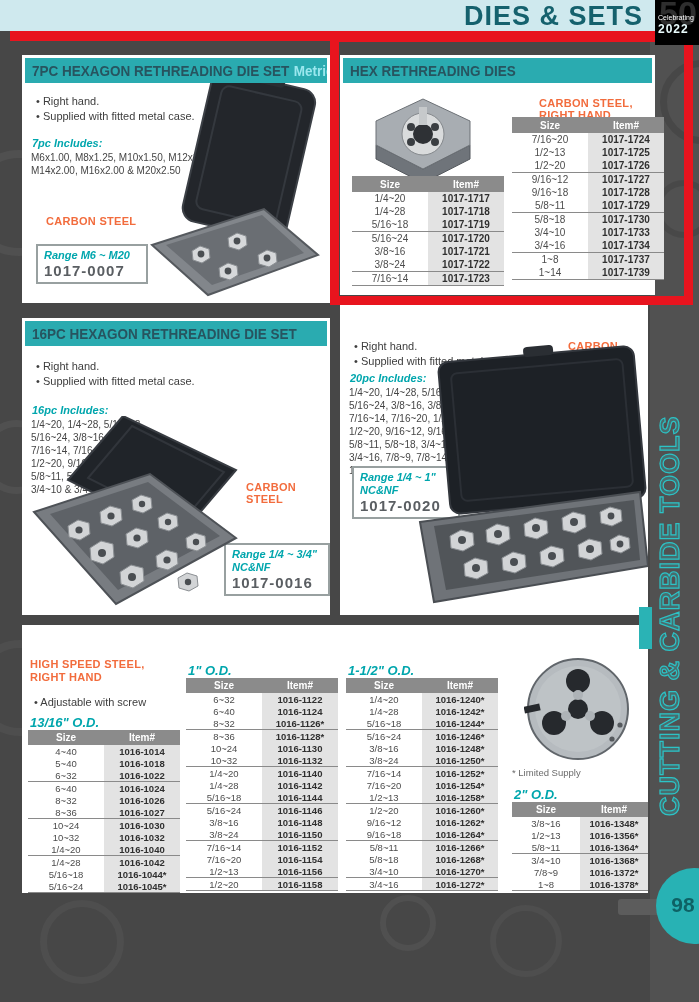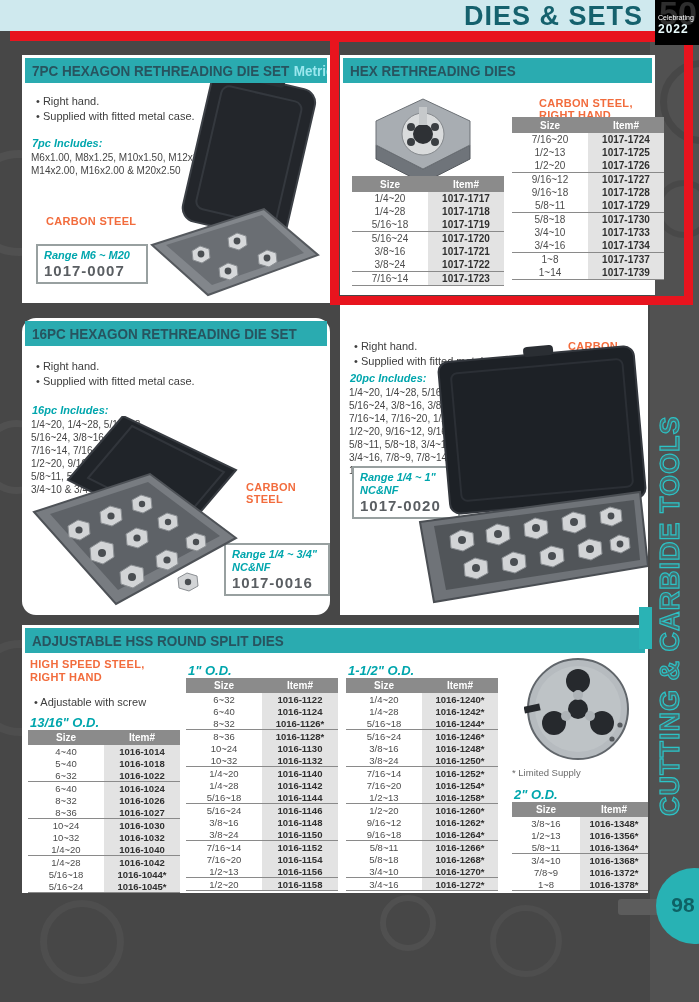--- a/index.html
+++ b/index.html
@@ -34,21 +34,21 @@
   .g4{left:660px;top:60px;width:70px;height:70px;border:7px solid rgba(0,0,0,.12);z-index:3;}
   .g5{left:655px;top:180px;width:46px;height:46px;border:6px solid rgba(0,0,0,.10);z-index:3;}
   .g6{left:40px;top:900px;width:70px;height:70px;border:7px solid rgba(255,255,255,.04);}
   .g7{left:380px;top:895px;width:44px;height:44px;border:6px solid rgba(255,255,255,.05);}
   .g8{left:490px;top:905px;width:60px;height:60px;border:6px solid rgba(255,255,255,.04);}
 
   
   .panel{position:absolute;background:#fff;z-index:10;}
   .p7{left:22px;top:55px;width:308px;height:248px;}
   .phex{left:340px;top:55px;width:315px;height:240px;}
-  .p16{left:22px;top:318px;width:308px;height:297px;border-radius:14px;}
+  .p16{left:22px;top:318px;width:308px;height:297px;}
   .p20{left:340px;top:300px;width:308px;height:315px;}
   .padj{left:22px;top:625px;width:626px;height:268px;}
 
   .phead{position:absolute;left:3px;right:3px;top:3px;height:25px;background:#2aabb0;color:#27545f;
          font-weight:800;font-size:15px;line-height:25px;padding-left:7px;white-space:nowrap;overflow:hidden;}
   .phead-inner{display:inline-block;transform:scaleX(.9);transform-origin:0 50%;}
   .suffix{color:#9ae7ee;margin-left:5px;}
 
   .bullets{position:absolute;}
   .bullet{font-size:11px;color:#3d3d3d;line-height:15px;list-style:none;}
@@ -375,23 +375,20 @@
             <circle cx="102" cy="222" r="4"></circle>
             <circle cx="140" cy="216" r="4"></circle>
           <circle cx="178" cy="209" r="4"></circle>
             <circle cx="208" cy="204" r="3.4"></circle>
         </g>
       </svg>
     </div>
   </div>
 
   <div class="panel padj">
-    <div class="phead">
-      <span class="phead-inner"><span>ADJUSTABLE HSS ROUND SPLIT DIES</span></span>
-    </div>
 
     <div class="mat" style="left:8px;top:33px;">HIGH SPEED STEEL,</div>
     <div class="mat" style="left:8px;top:46px;">RIGHT HAND</div>
     <ul class="bullets" style="left:8px;top:66px;">
         <li class="bullet">Adjustable with screw</li>
       </ul>
 
     <div class="od" style="left:8px;top:90px;">13/16" O.D.</div>
     <div class="tblwrap t-adj" style="left:6px;top:105px;width:152px;">
         <table class="dtable t-adj">

